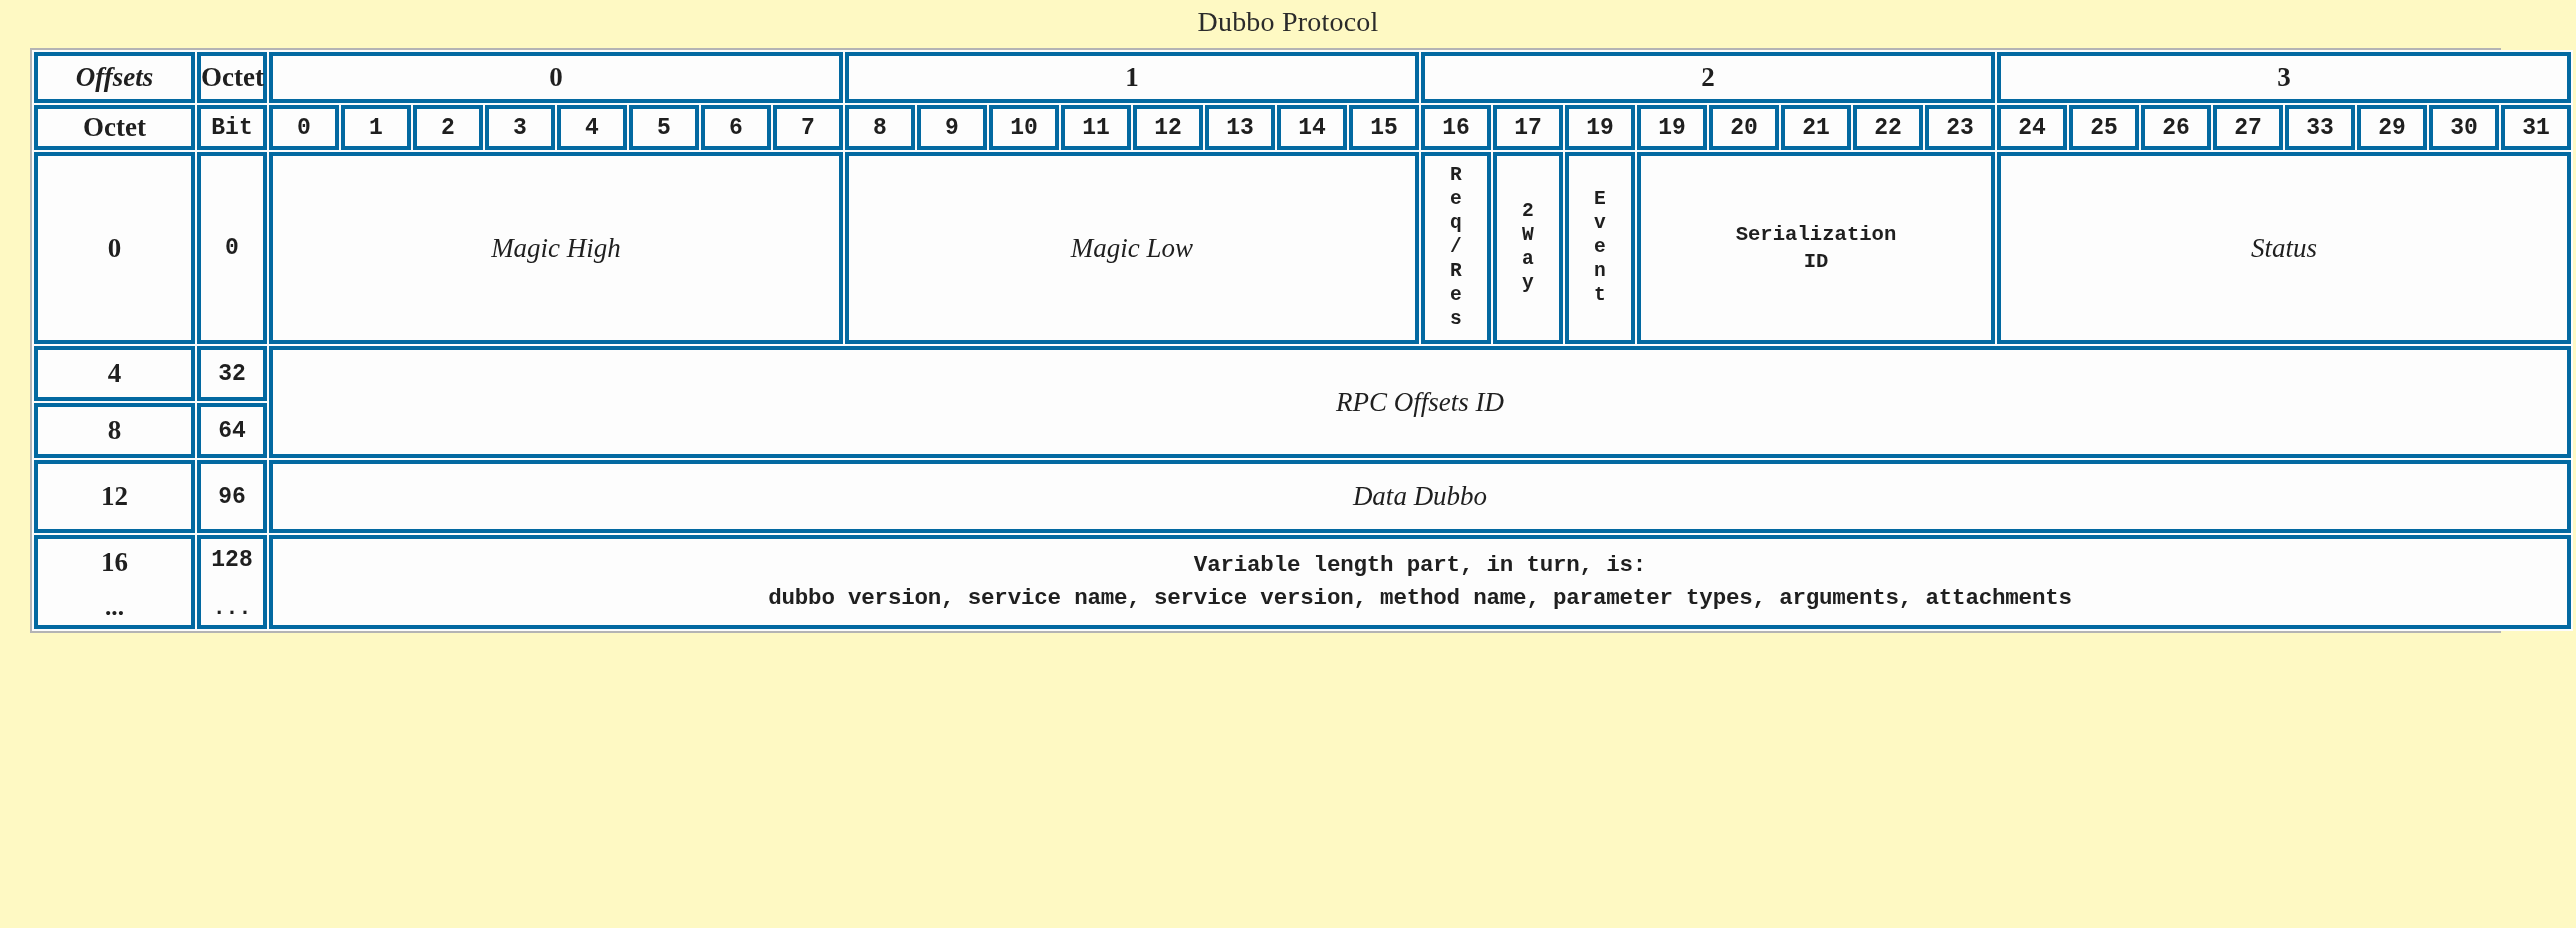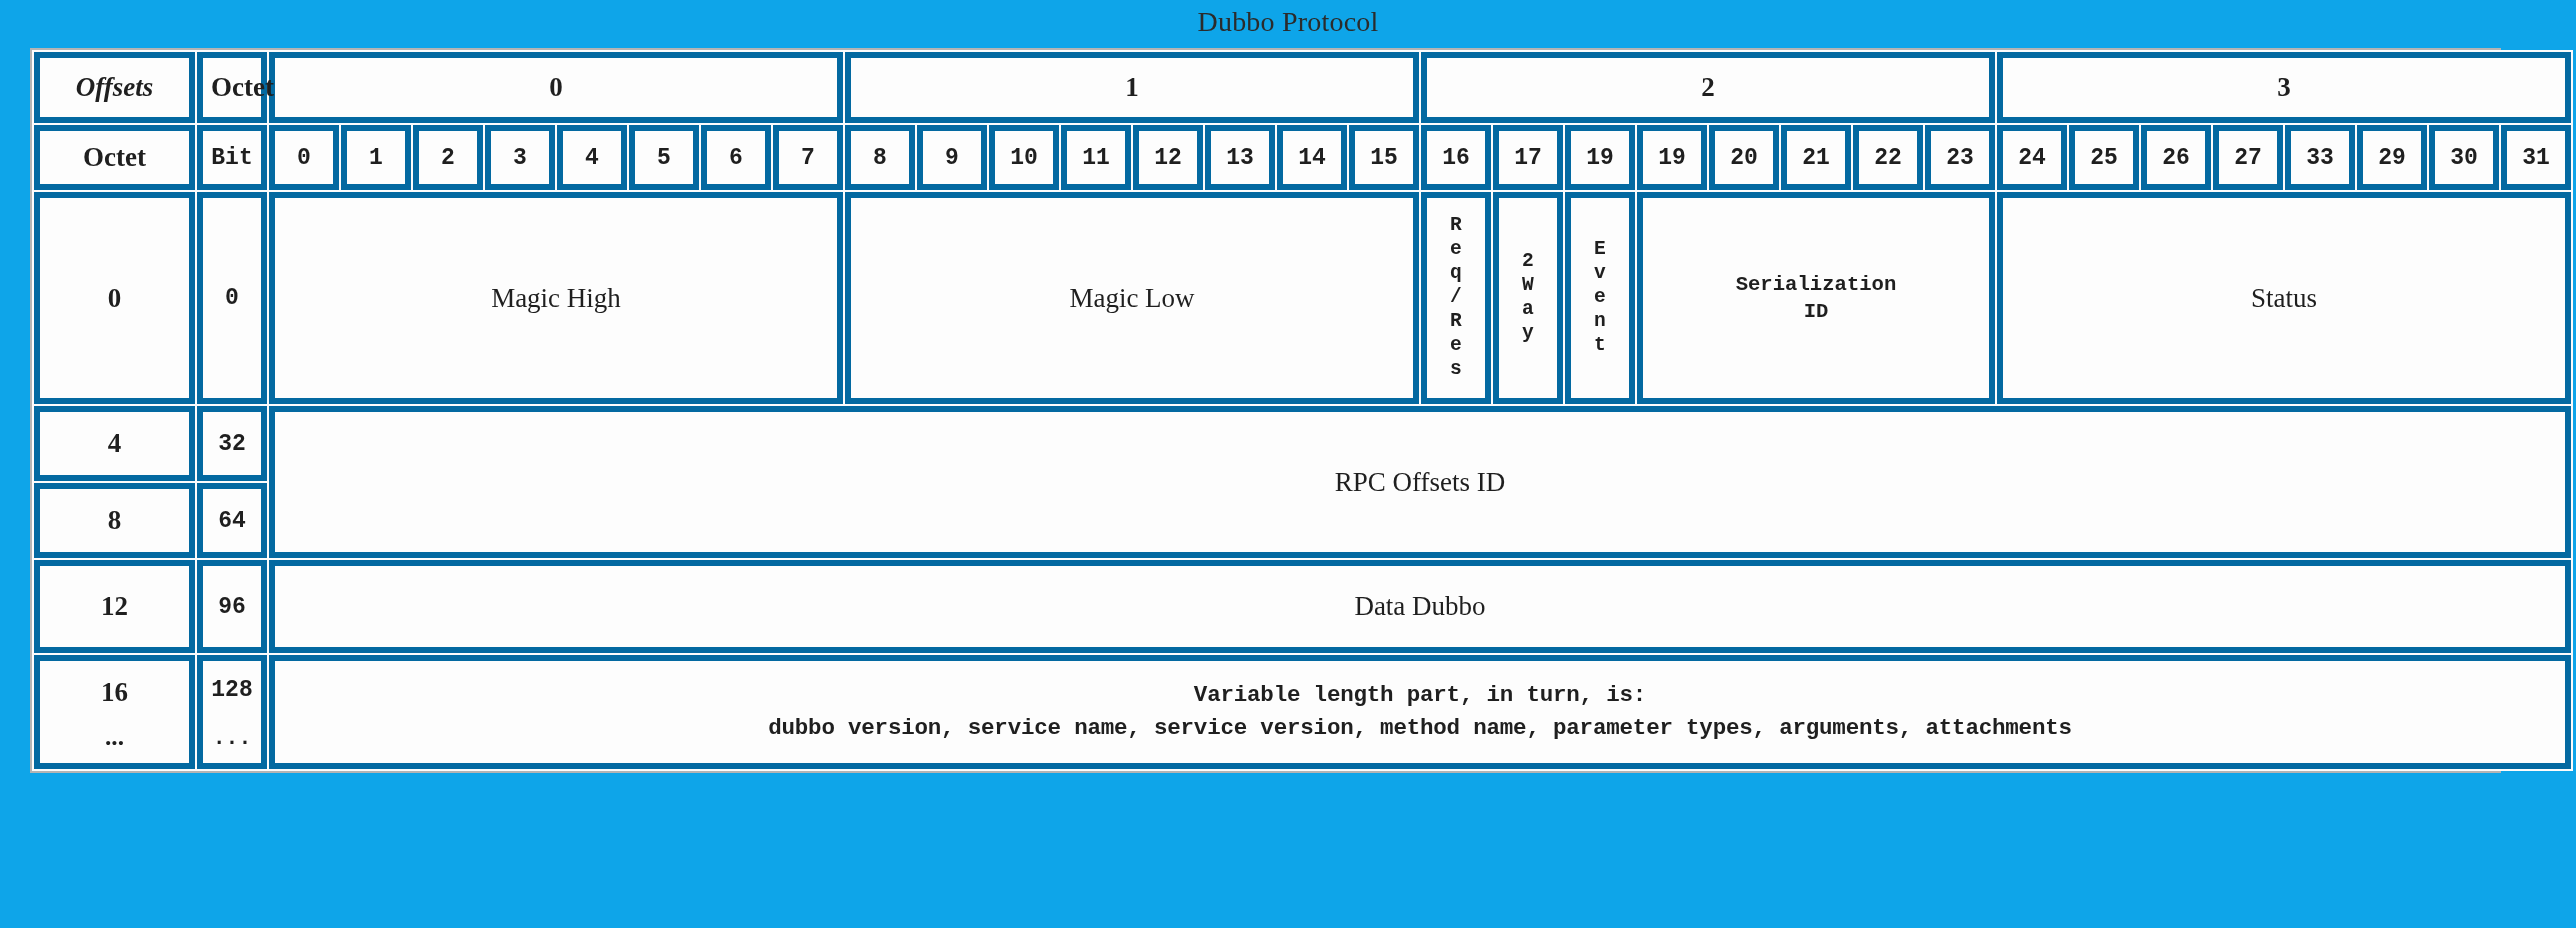--- a/index.html
+++ b/index.html
@@ -10,21 +10,21 @@
   body {
     width: 2576px;
     height: 944px;
     font-family: "Liberation Serif", serif;
     overflow: hidden;
   }
   .page {
     position: relative;
     width: 2576px;
     height: 928px;
-    background: #0ea5e9;
+    background: #fef9c3;
   }
   .title {
     position: absolute;
     left: 0;
     top: 5.9px;
     width: 2576px;
     text-align: center;
     font-family: "Liberation Serif", serif;
     font-size: 28px;
     color: #2b2b2b;
@@ -40,25 +40,25 @@
     box-sizing: border-box;
   }
   table.proto {
     border-collapse: separate;
     border-spacing: 2.9px;
     width: 100%;
     table-layout: fixed;
     background: #fcfcfc;
   }
   table.proto td {
-    border: 6px solid #0369a1;
+    border: 4px solid #0369a1;
     background: #fdfdfd;
     text-align: center;
     vertical-align: middle;
-    padding: 8px;
+    padding: 0;
     color: #1f1f1f;
   }
 
   
   .hdr-serif {
     font-family: "Liberation Serif", serif;
     font-weight: bold;
     font-size: 27px;
   }
   .hdr-italic {
@@ -69,20 +69,21 @@
   }
   .mono-b {
     font-family: "Liberation Mono", "DejaVu Sans Mono", monospace;
     font-weight: bold;
     font-size: 23px;
   }
   .serif-reg {
     font-family: "Liberation Serif", serif;
     font-size: 27px;
     font-weight: normal;
+    font-style: italic;
   }
   .serif-b {
     font-family: "Liberation Serif", serif;
     font-size: 27px;
     font-weight: bold;
   }
 
   .r-hdr1 td { height: 43px; }
   .r-hdr2 td { height: 37px; }
   .r-main td { height: 184px; }

